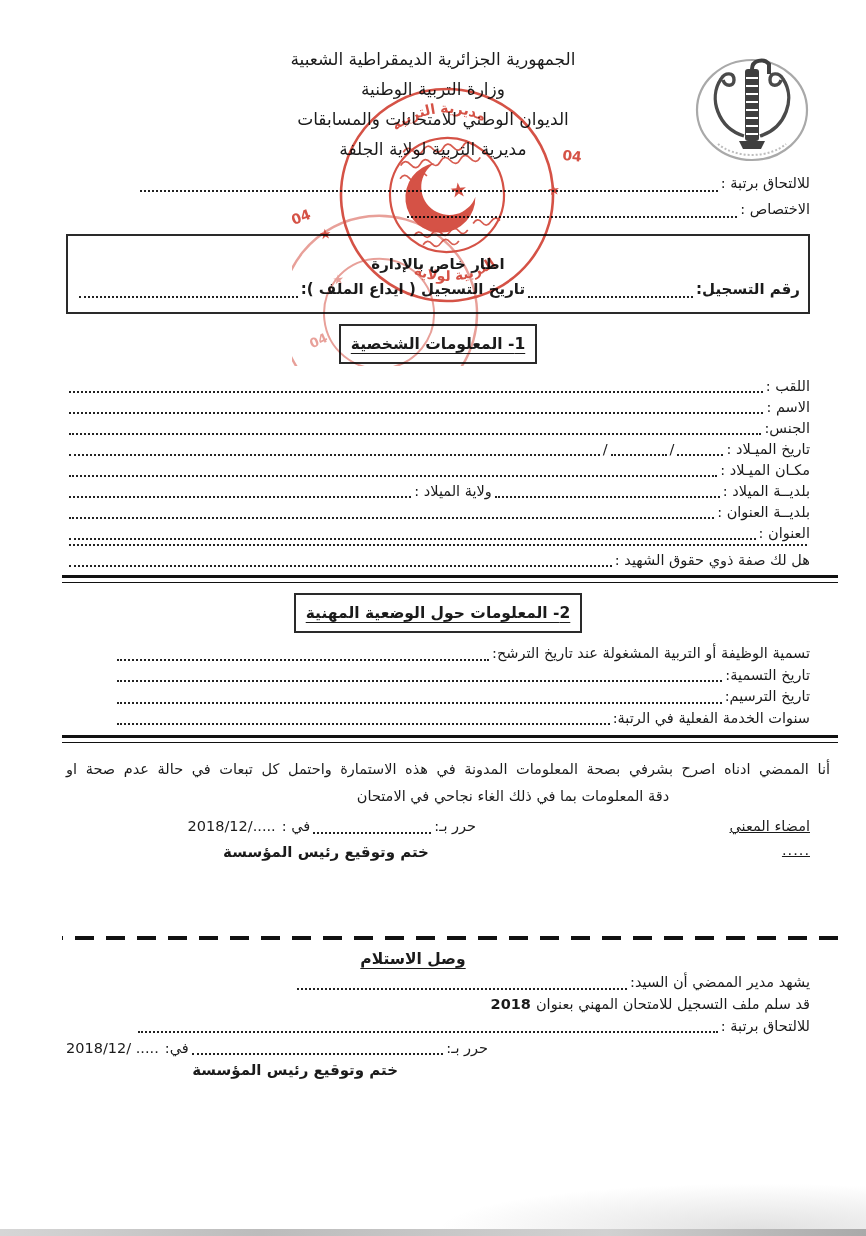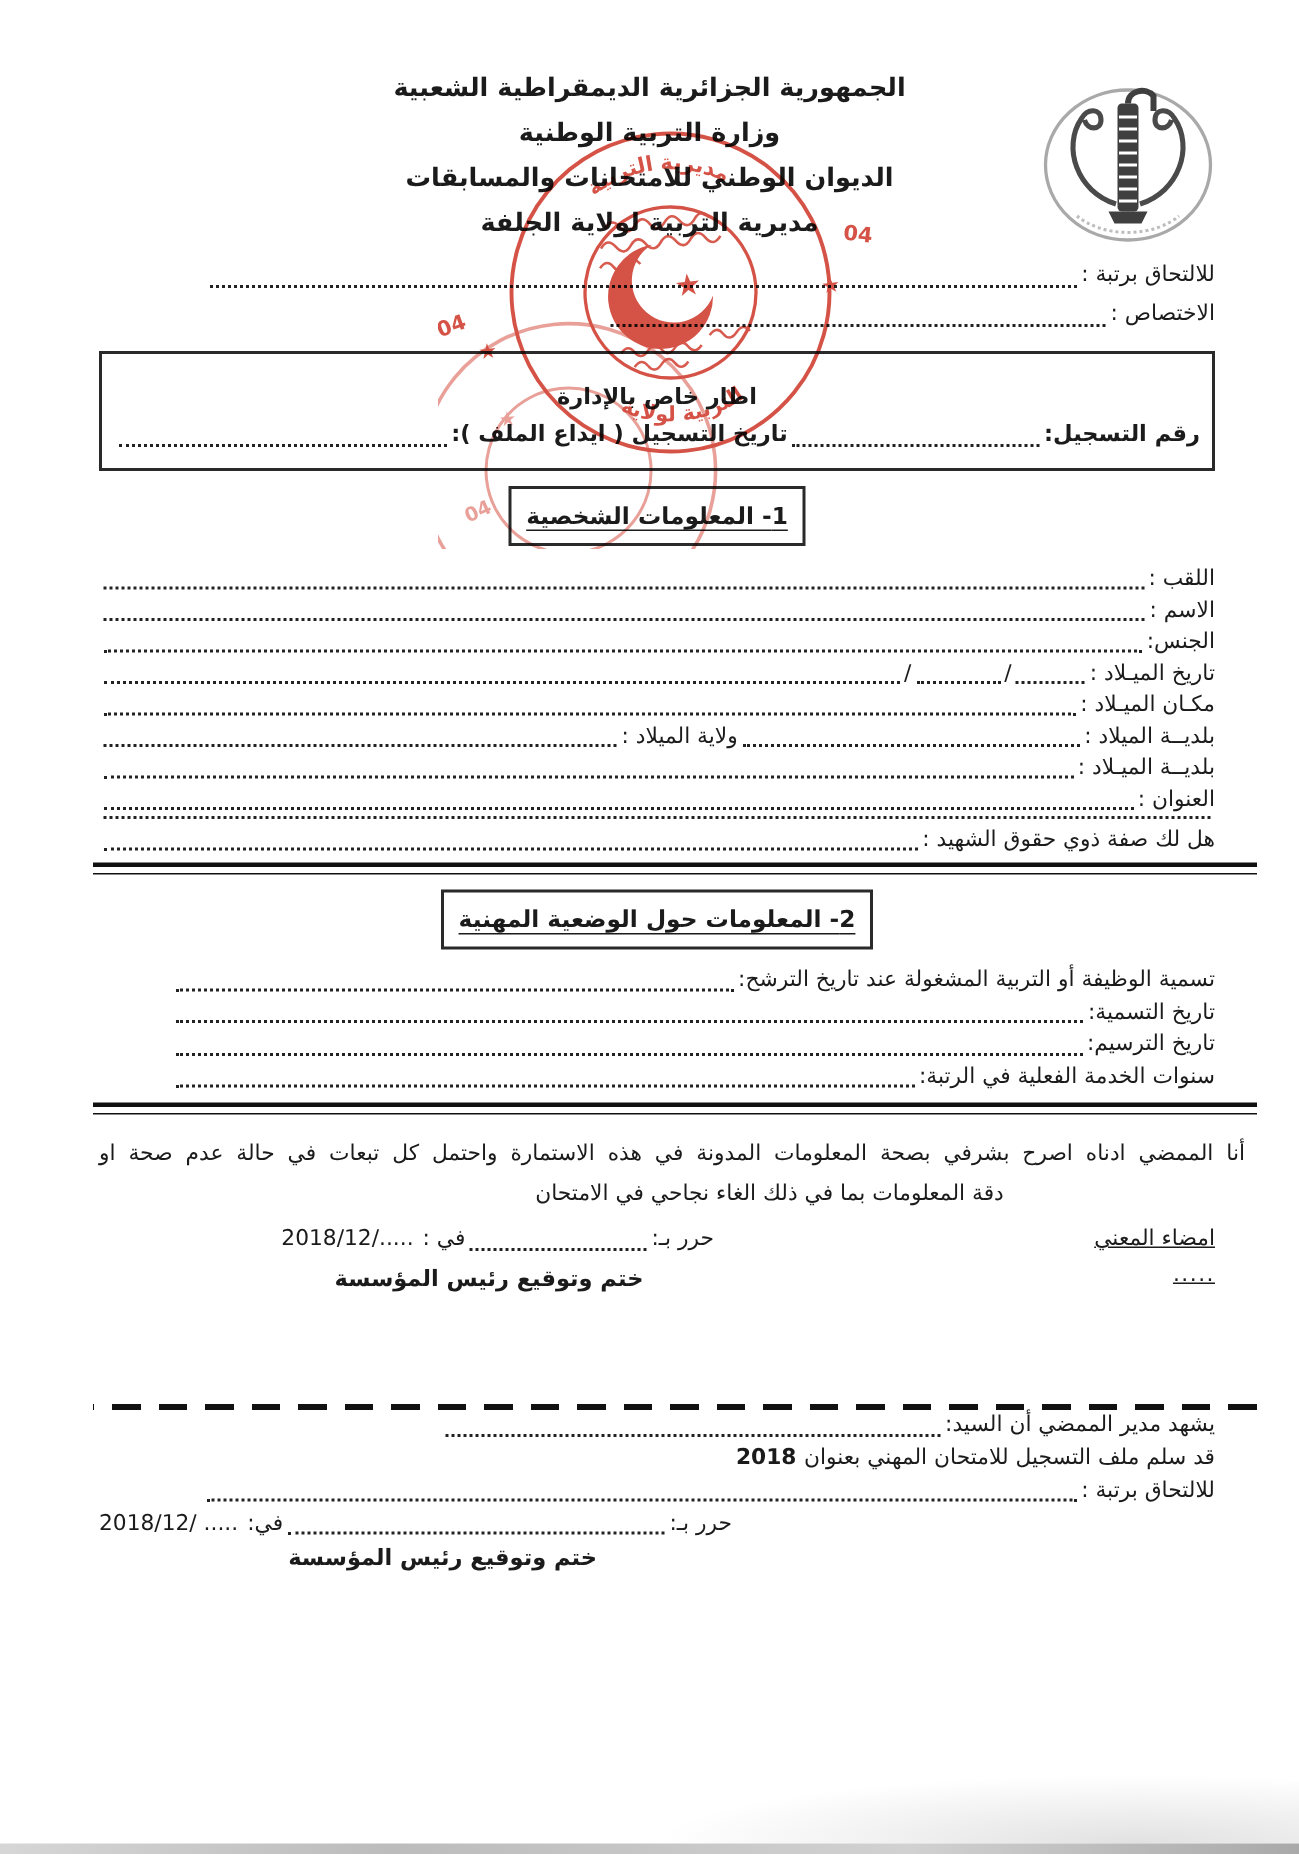--- a/index.html
+++ b/index.html
@@ -3,21 +3,21 @@
 <meta charset="utf-8">
 <style>
   html,body{margin:0;padding:0;background:#e8e8e8;}
   .page{
     position:relative;width:866px;height:1236px;background:#ffffff;
     font-family:"DejaVu Sans","Liberation Sans",sans-serif;
     color:#1b1b1b;direction:rtl;overflow:hidden;margin:0 auto;
   }
   .content{margin:0 56px 0 66px;}
   
-  .header-block{padding-top:44px;text-align:center;font-weight:bold;font-size:17px;line-height:30px;}
+  .header-block{padding-top:44px;text-align:center;font-weight:normal;font-size:17px;line-height:30px;}
   .form-title{margin-top:28px;text-align:center;font-weight:bold;font-size:16px;line-height:26px;}
   
   .frow{display:flex;line-height:21px;font-size:14.5px;}
   .dotfill{flex:1 1 auto;border-bottom:2px dotted #222;margin:0 3px 4px;align-self:flex-end;}
   .spacer{flex:1 1 auto;}
   .lbl{white-space:nowrap;}
   
   .intro{margin-top:6px;}
   .intro .frow{line-height:26px;}
   .intro .d-rank{margin-left:74px;}
@@ -204,21 +204,21 @@
         <span class="lbl">مكـان الميـلاد :</span>
         <span class="dotfill"></span>
       </div>
       <div class="frow">
         <span class="lbl">بلديــة الميلاد :</span>
         <span class="dotfill d225"></span>
         <span class="lbl">ولاية الميلاد :</span>
         <span class="dotfill"></span>
       </div>
       <div class="frow">
-        <span class="lbl">بلديــة الميـلاد :</span>
+        <span class="lbl">بلديــة العنوان :</span>
         <span class="dotfill"></span>
       </div>
       <div class="frow">
         <span class="lbl">العنوان :</span>
         <span class="dotfill"></span>
       </div>
       <div class="frow">
         <span class="dotfill"></span>
       </div>
       <div class="frow">
@@ -272,20 +272,21 @@
           <span class="lbl">في :</span>
           <span class="lbl" dir="ltr" style="margin-right:6px;">2018/12/.....</span>
         </div>
         <div class="stamp-sig">ختم وتوقيع رئيس المؤسسة</div>
       </div>
     </div>
 
     <div class="dash-rule"></div>
 
     <div class="receipt">
+      <div class="receipt-title">وصل الاستلام</div>
       <div class="frow">
         <span class="lbl">يشهد مدير الممضي أن السيد:</span>
         <span class="dotfill r1-dots"></span>
         <span class="spacer"></span>
       </div>
       <div class="frow">
         <span>قد سلم ملف التسجيل للامتحان المهني بعنوان</span>
         <span class="year">2018</span>
       </div>
       <div class="frow">

